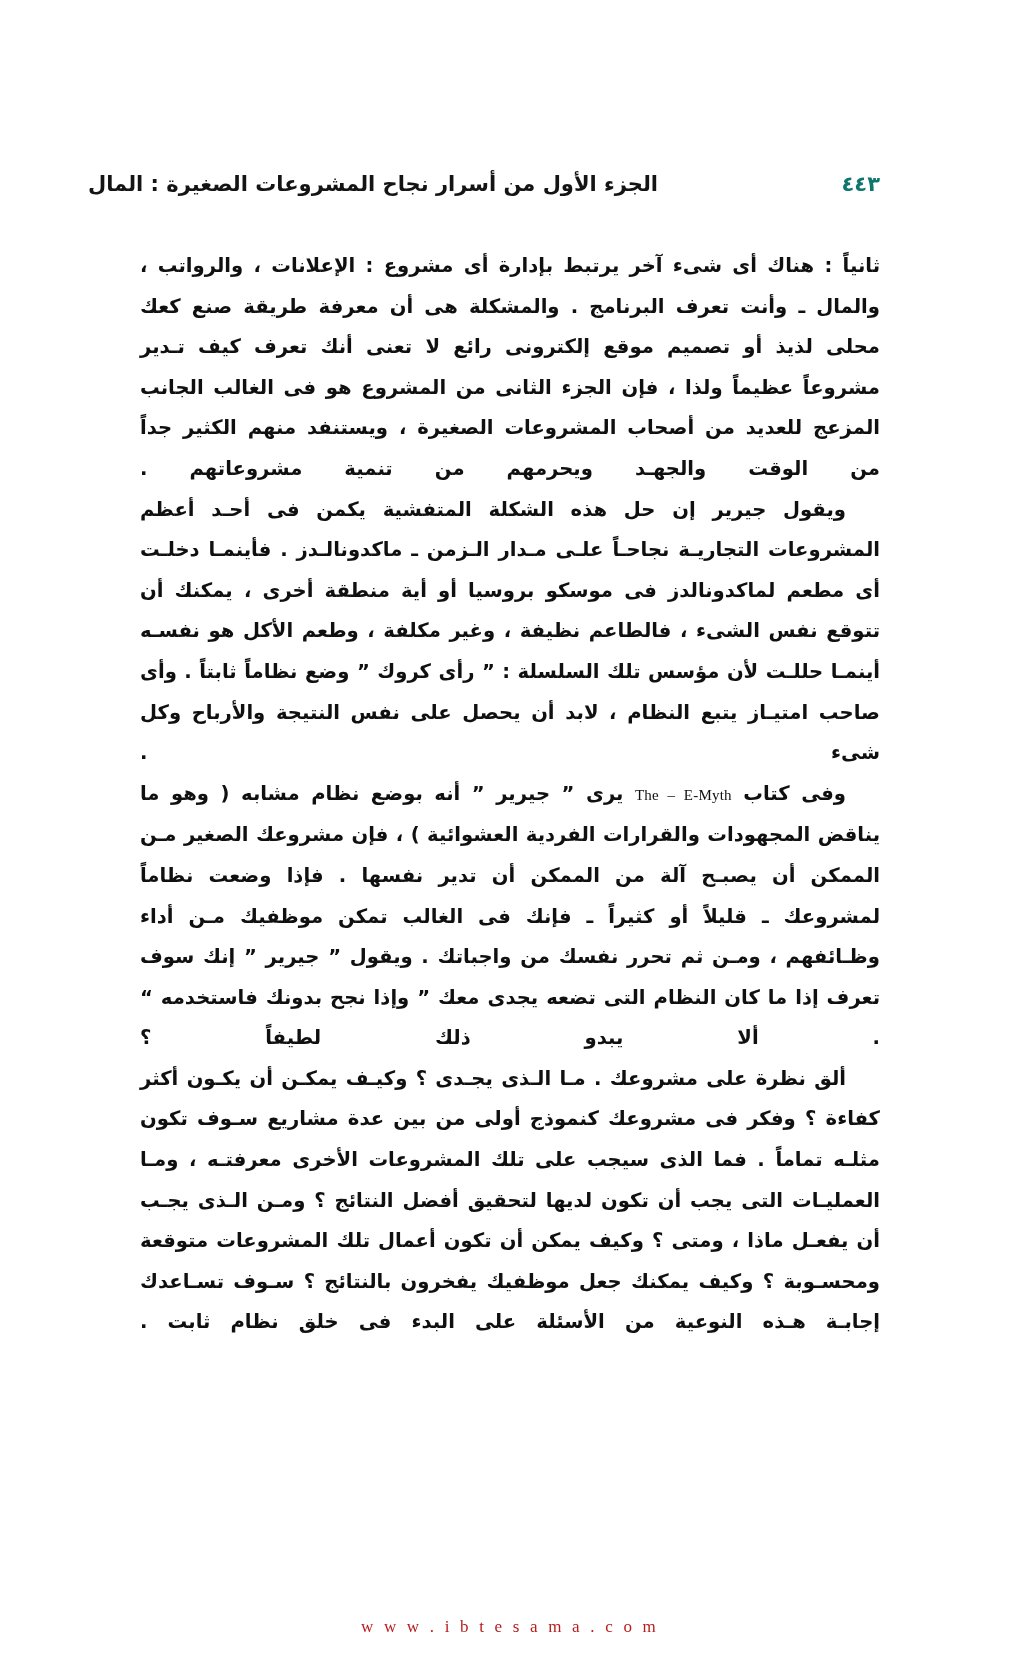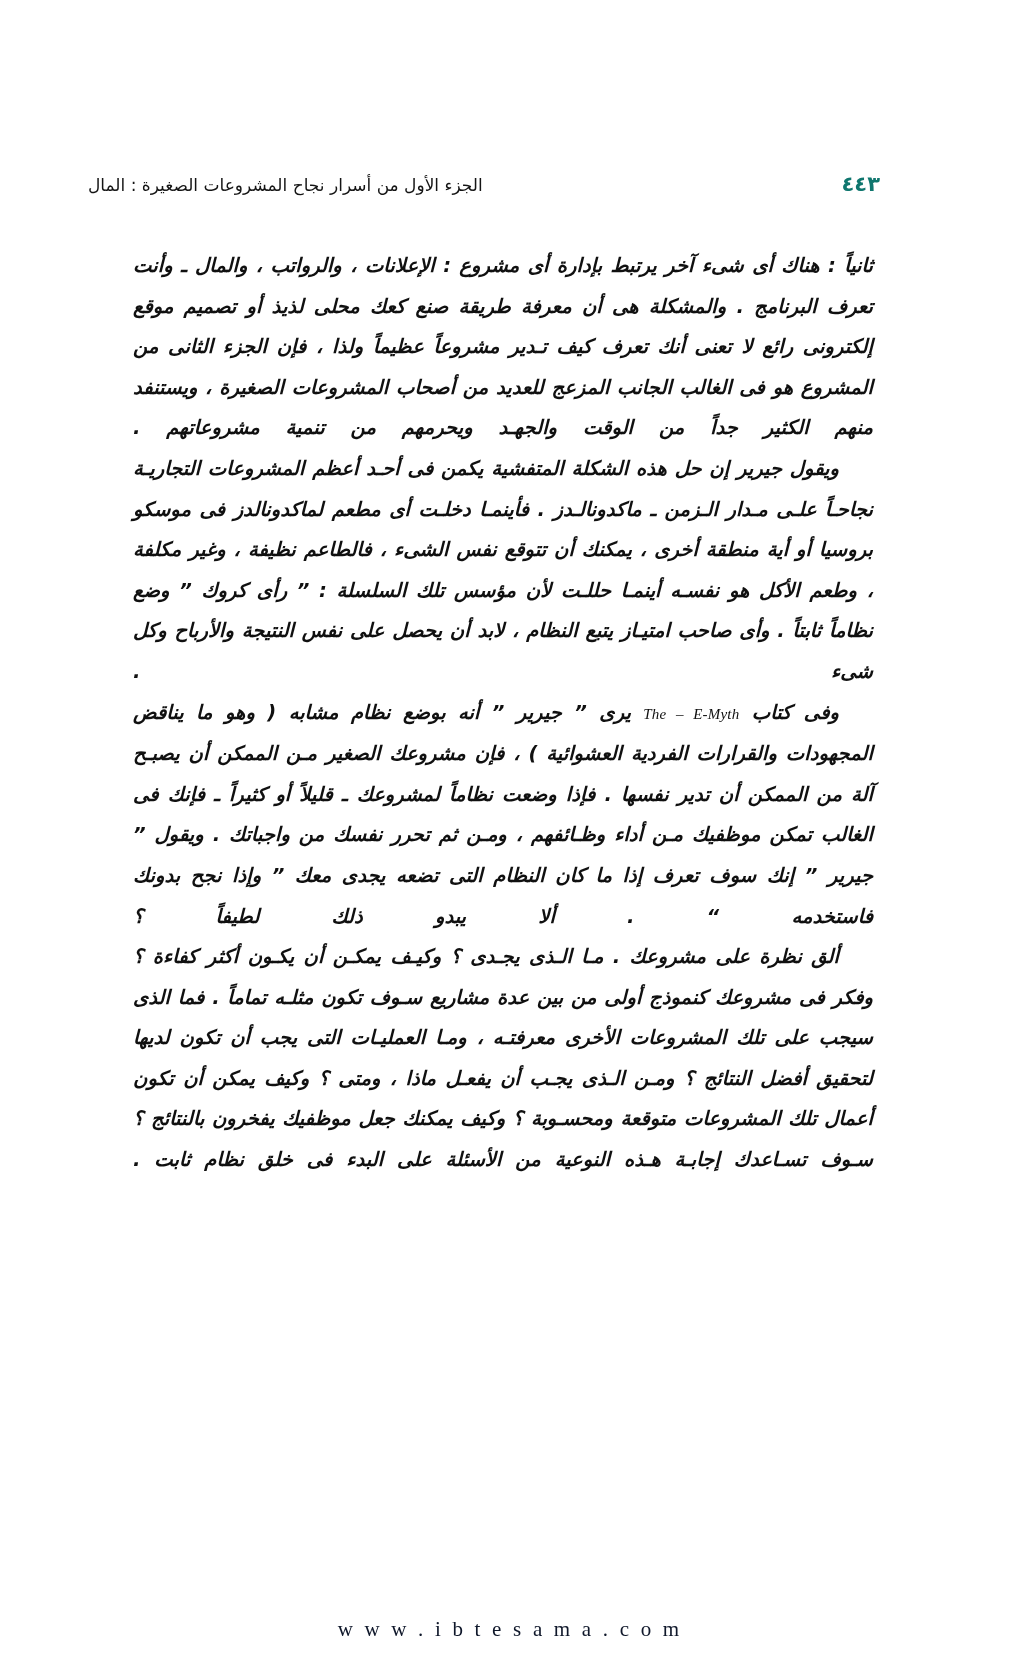--- a/index.html
+++ b/index.html
@@ -26,22 +26,22 @@
     right: 140px;
     height: 34px;
     display: flex;
     flex-direction: row-reverse;   
     align-items: baseline;
     justify-content: space-between;
   }
 
   .head-title {
     font-family: "DejaVu Sans", sans-serif;
-    font-size: 17px;
-    font-weight: 400;
+    font-size: 21px;
+    font-weight: 700;
     color: #141414;
     letter-spacing: 0px;
     white-space: nowrap;
     direction: rtl;
     transform: translateX(-52px);
   }
 
   .head-folio {
     font-family: "DejaVu Sans", sans-serif;
     font-size: 21px;
@@ -49,26 +49,25 @@
     color: #0f766e;
     letter-spacing: 1px;
     direction: rtl;
     margin-left: 28px;
   }
 
   
   .body-block {
     position: absolute;
     top: 246px;
-    right: 147px;
+    right: 140px;
     width: 740px;
     direction: rtl;
     text-align: justify;
     text-align-last: justify;
-    font-style: italic;
   }
 
   .para {
     margin: 0 0 0 0;
     font-family: "DejaVu Sans", sans-serif;
     font-size: 19.6px;
     font-weight: 700;
     color: #101010;
     line-height: 40.6px;
     text-align: justify;
@@ -92,23 +91,23 @@
 
   
   .watermark {
     position: absolute;
     top: 1617px;
     left: 0;
     width: 100%;
     text-align: center;
     direction: ltr;
     font-family: "Liberation Serif", "DejaVu Serif", serif;
-    font-size: 21px;
+    font-size: 17px;
     letter-spacing: 3.2px;
-    color: #0f172a;
+    color: #b91c1c;
     white-space: pre;
     user-select: none;
   }
 </style>
 </head>
 <body>
 
 <div class="page">
 
   <div class="running-head">

